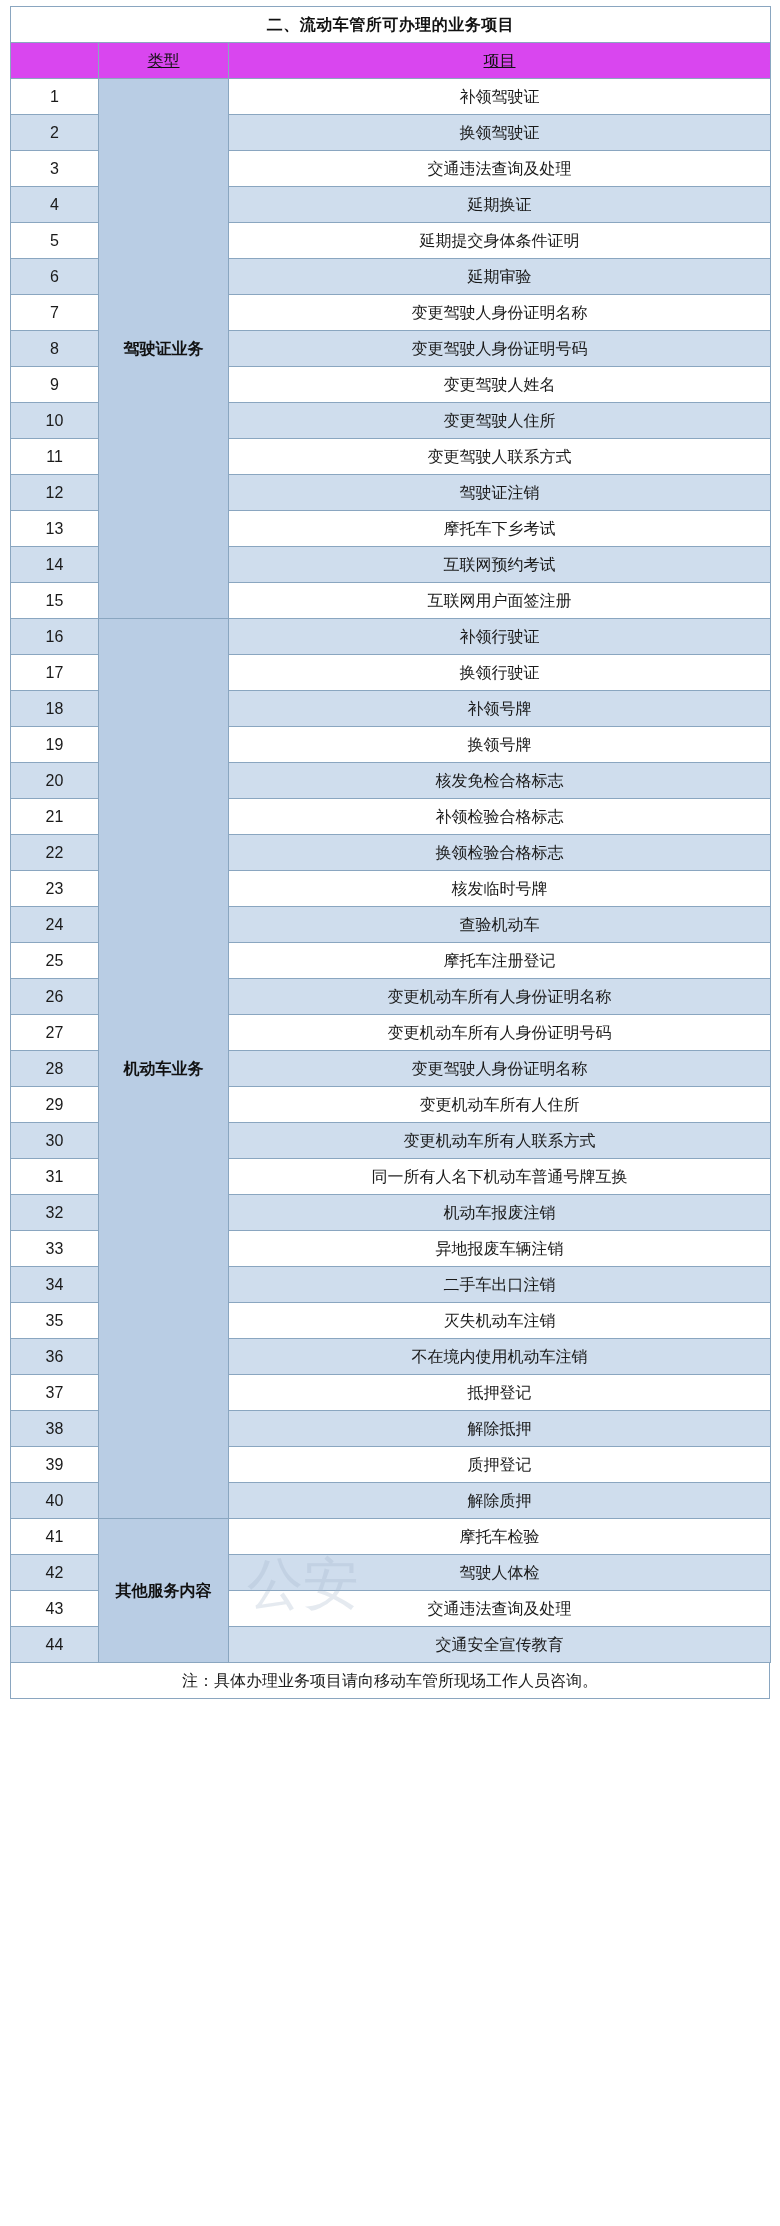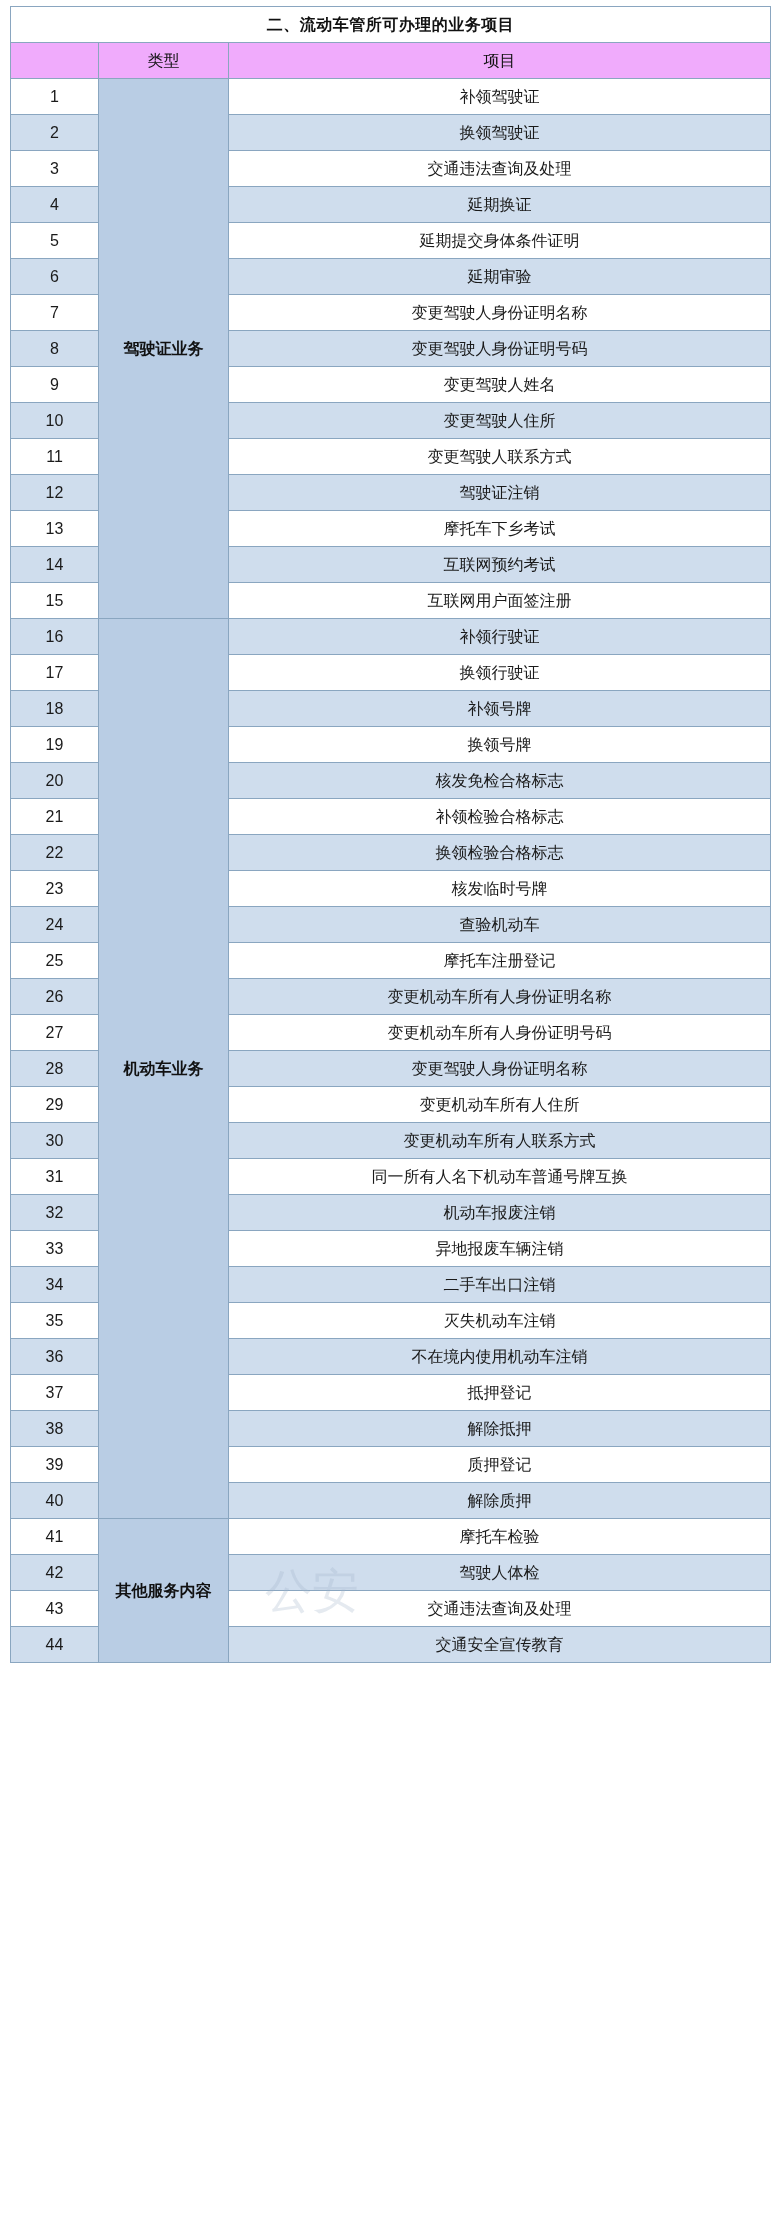--- a/index.html
+++ b/index.html
@@ -39,22 +39,23 @@
     height: 34px;
     font-size: 16.5px;
     font-weight: bold;
     background: #ffffff;
     color: #111;
     letter-spacing: 0.5px;
   }
   td.head-cell {
     height: 36px;
     font-size: 16px;
-    background: #f0abfc;
+    background: #d946ef;
     color: #111;
+    text-decoration: underline;
   }
   td.type-cell {
     font-weight: bold;
     font-size: 16px;
     background: #b9cde4;
     color: #111;
     margin-left: 20px;
   }
   tr.alt td.num-cell,
   tr.alt td.item-cell {
@@ -72,21 +73,21 @@
     text-align: left;
     padding-left: 10px;
     font-size: 15px;
     background: #ffffff;
     border: 1px solid #8aa6c0;
   }
   .watermark {
     position: absolute;
     right: 250px;
     bottom: 40px;
-    font-size: 47px;
+    font-size: 56px;
     color: rgba(160,180,200,0.28);
     font-family: Liberation Sans, sans-serif;
     pointer-events: none;
     user-select: none;
   }
   .wrap { position: relative; }
 </style>
 </head>
 <body>
 
@@ -283,13 +284,20 @@
             <td class="item-cell">交通违法查询及处理</td>
           </tr>
           <tr class="alt">
             <td class="num-cell">44</td>
             <td class="item-cell">交通安全宣传教育</td>
           </tr>
         </tbody>
     </table>
     <div class="watermark">公安</div>
   </div>
+  <table class="biz" style="margin-top:-1px;">
+    <tbody>
+      <tr>
+        <td class="note-cell" colspan="3">注：具体办理业务项目请向移动车管所现场工作人员咨询。</td>
+      </tr>
+    </tbody>
+  </table>
 </div>
 
 </body></html>

